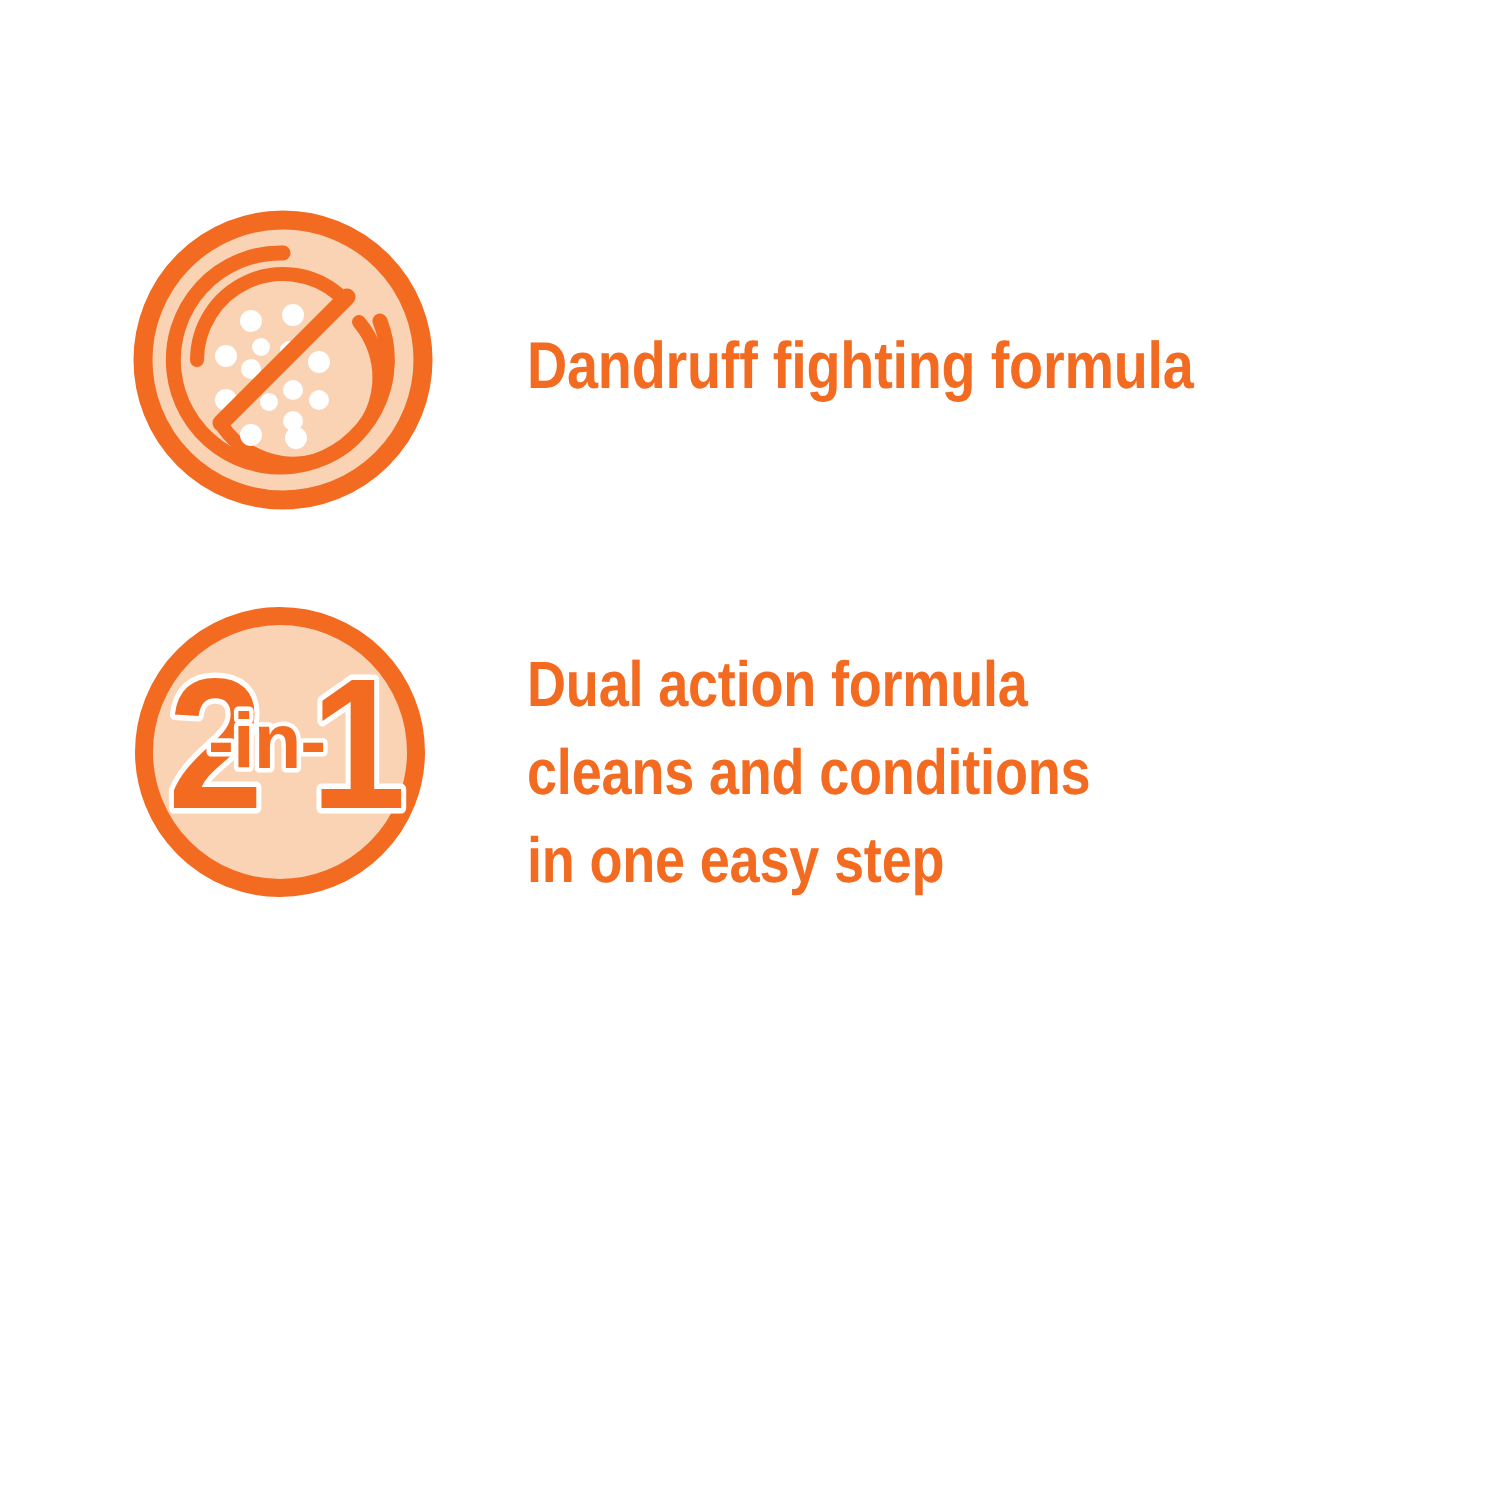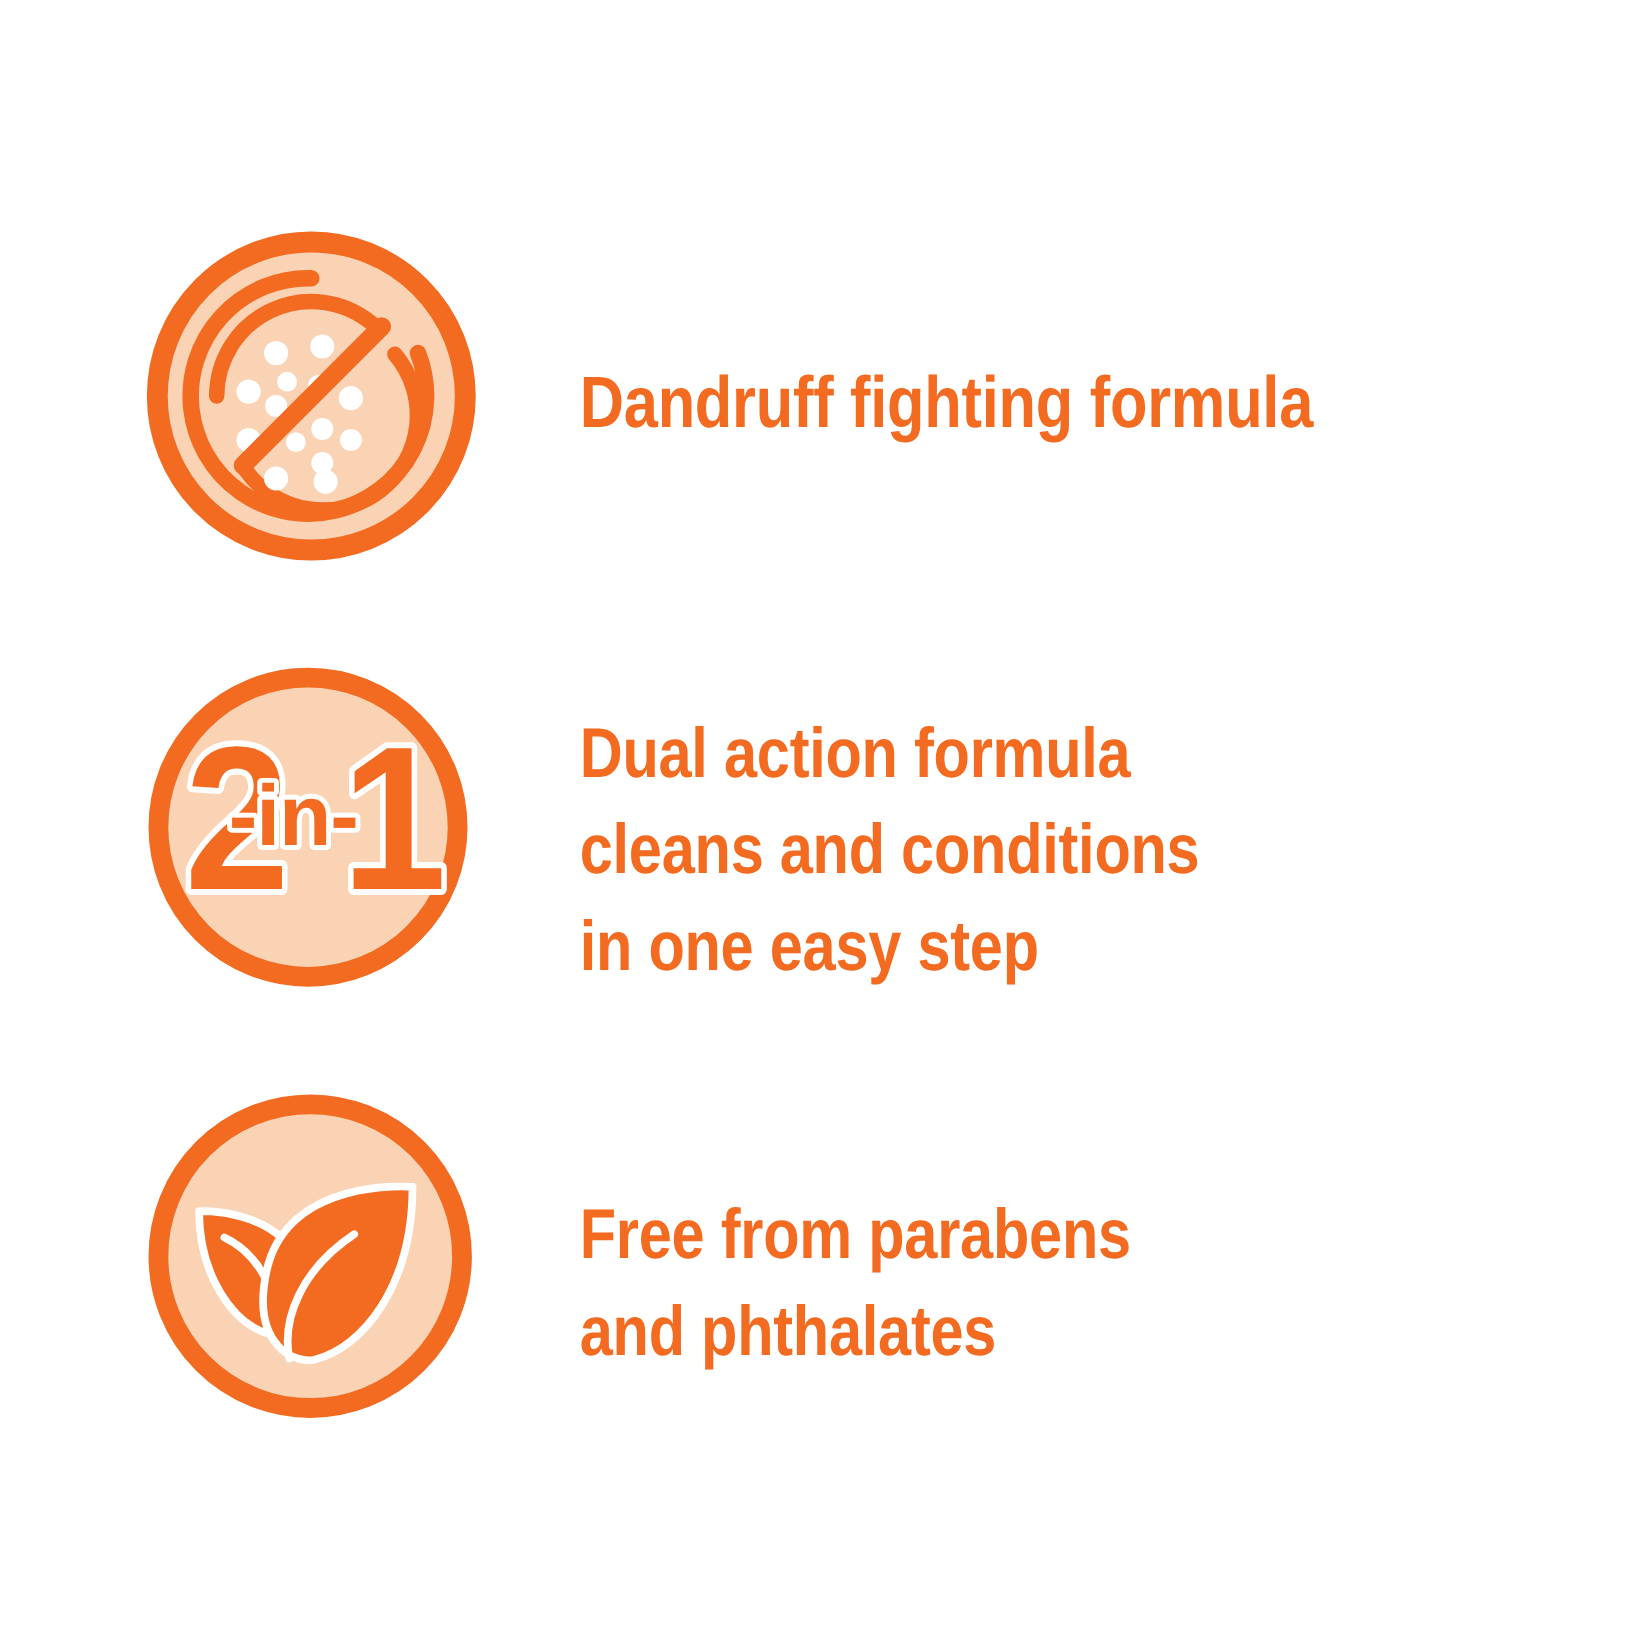--- a/index.html
+++ b/index.html
@@ -136,39 +136,14 @@
           <text x="74" y="162" font-family="'Liberation Sans', sans-serif" font-size="78" font-weight="bold" letter-spacing="-1" fill="#F26B21" stroke="#FFFFFF" stroke-width="9" paint-order="stroke fill" stroke-linejoin="round">-in-</text>
         </g>
       </svg>
     </div>
 
     <div class="feature-text" id="text-2">Dual action formula
 cleans and conditions
 in one easy step</div>
   </div>
 
-  <div class="feature-row" id="row-3">
-
-    <div class="feature-icon" id="icon-3">
-      <svg width="296" height="296" viewBox="0 0 296 296" xmlns="http://www.w3.org/2000/svg">
-        <circle cx="148" cy="148" r="138" fill="#FAD2B4" stroke="#F26B21" stroke-width="18"></circle>
-
-        <path d="M 47 107
-                 C 47 107 118 104 138 155
-                 C 155 199 120 222 108 218
-                 C 78 208 47 166 47 107 Z" fill="#F26B21" stroke="#FFFFFF" stroke-width="7" stroke-linejoin="round"></path>
-
-        <path d="M 70 131 C 100 145 120 181 118 216" fill="none" stroke="#FFFFFF" stroke-width="7" stroke-linecap="round"></path>
-
-        <path d="M 241 85
-                 C 241 85 126 75 108 163
-                 C 94 232 137 246 152 242
-                 C 196 231 241 175 241 85 Z" fill="#F26B21" stroke="#FFFFFF" stroke-width="7" stroke-linejoin="round"></path>
-
-        <path d="M 188 128 C 140 160 122 205 129 241" fill="none" stroke="#FFFFFF" stroke-width="7" stroke-linecap="round"></path>
-      </svg>
-    </div>
-
-    <div class="feature-text" id="text-3">Free from parabens
-and phthalates</div>
-  </div>
 
 </div>
 
 </body></html>

